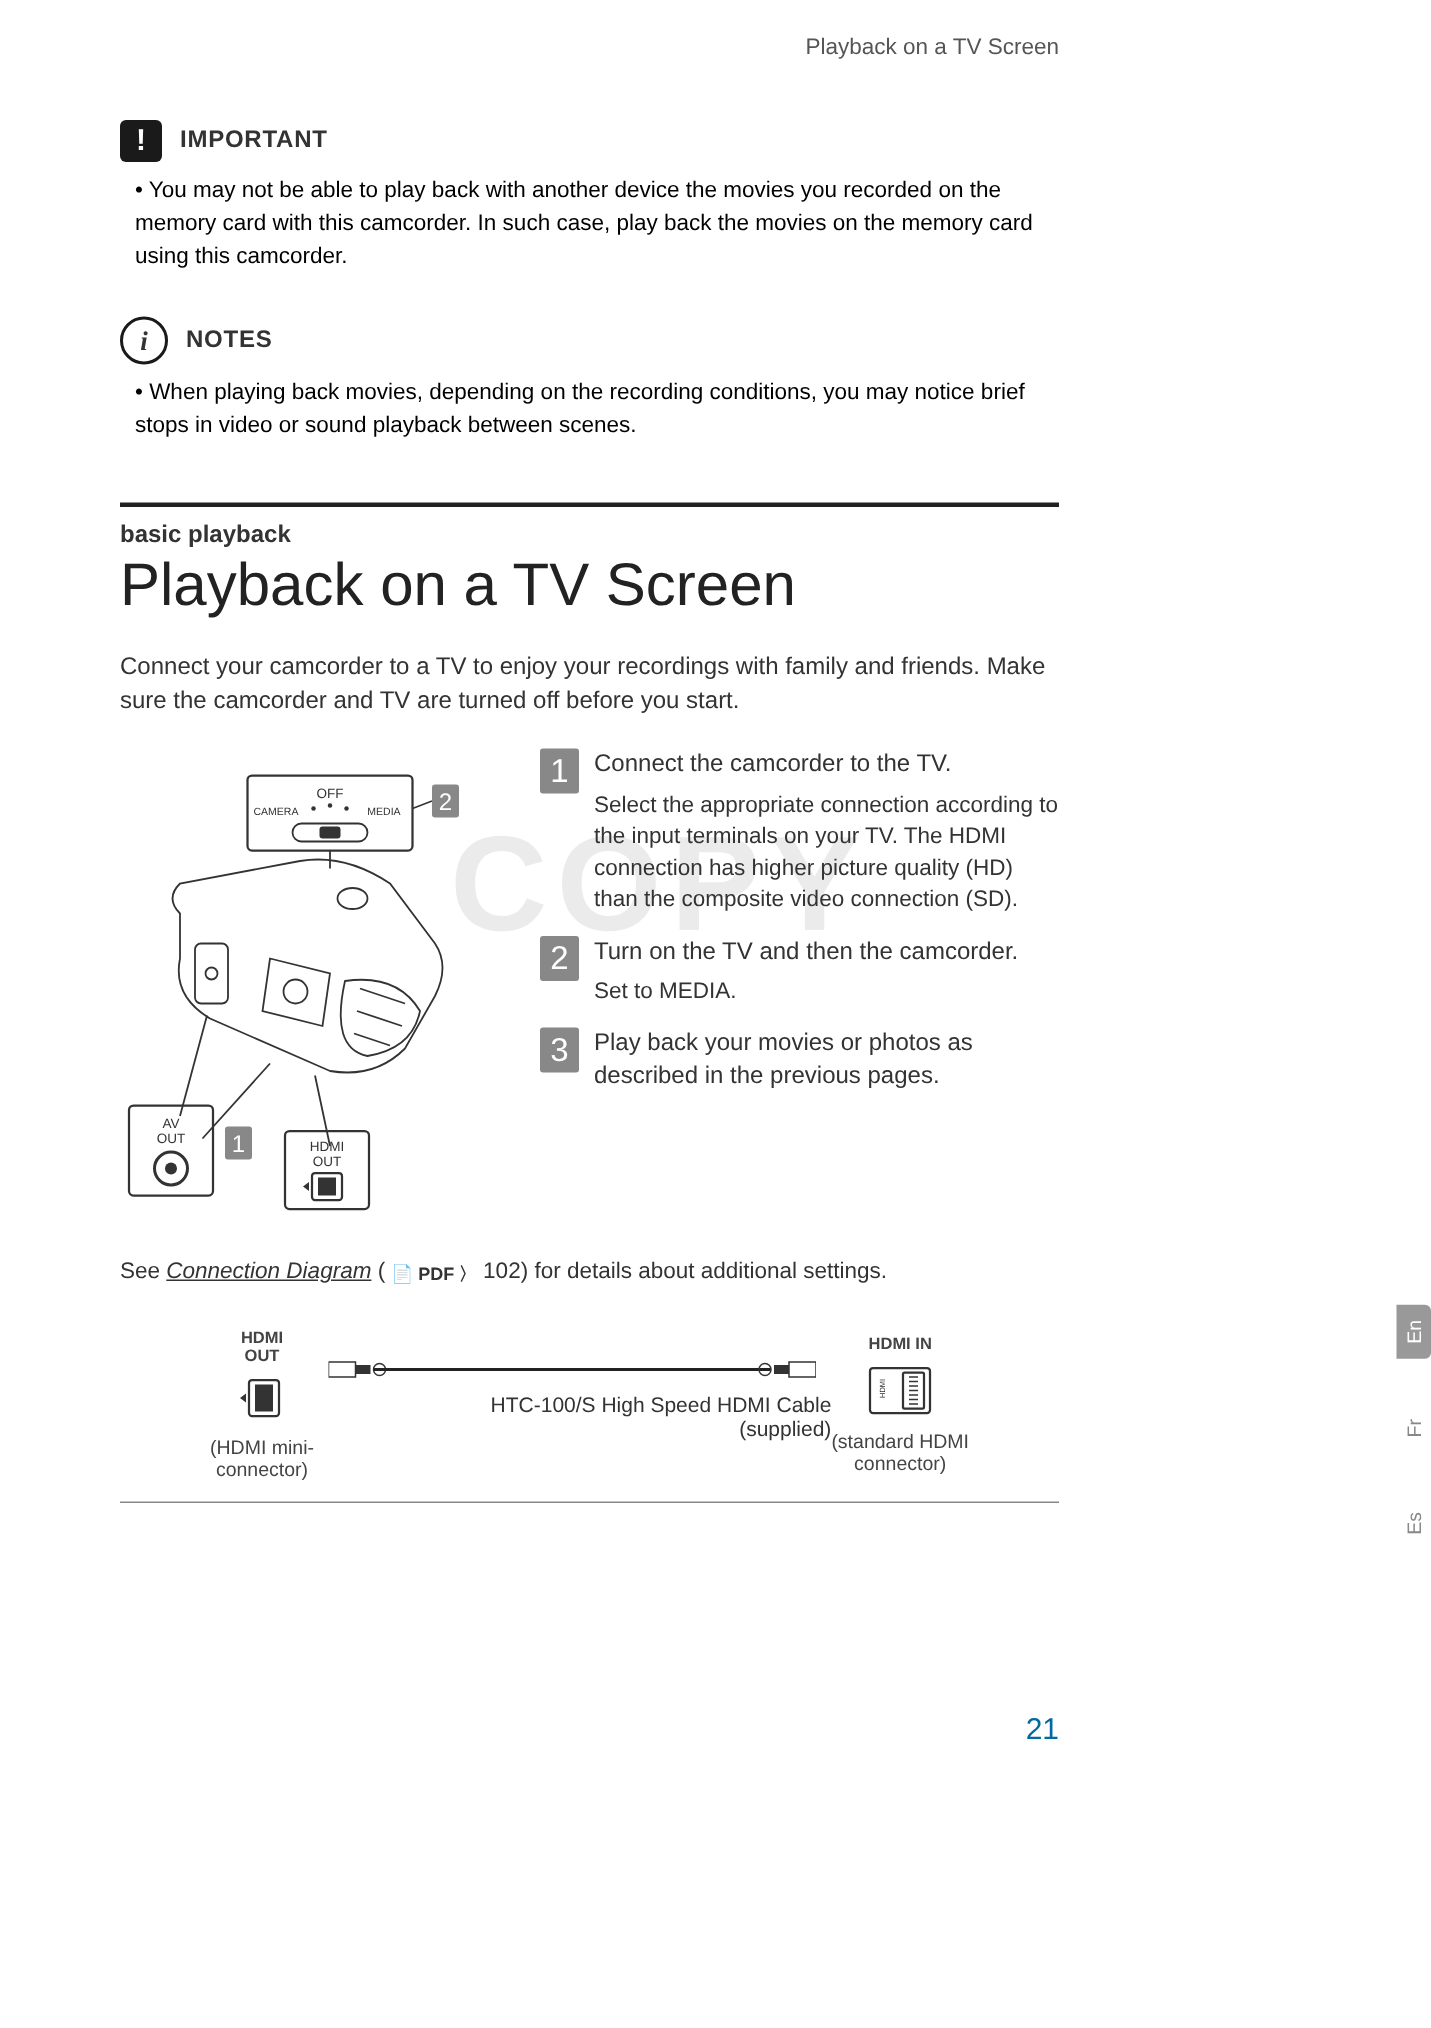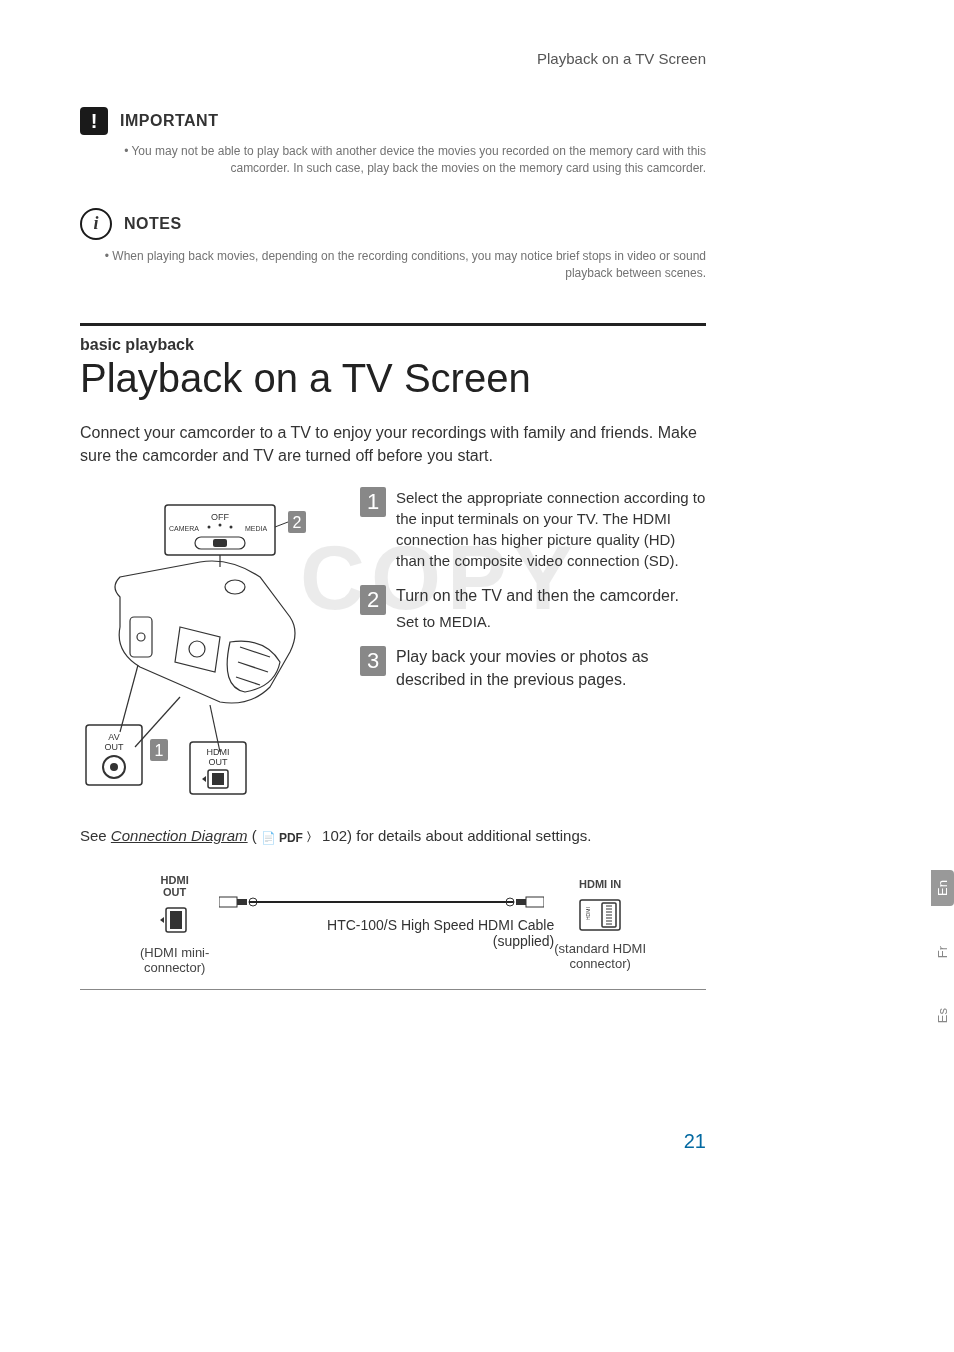--- a/index.html
+++ b/index.html
@@ -5,21 +5,21 @@
   body {
     margin: 0;
     padding: 0;
     background: #fff;
     font-family: Arial, Helvetica, sans-serif;
     color: #333;
     width: 954px;
     position: relative;
   }
   .page {
-    padding: 50px 80px 40px 80px;
+    padding: 23px 80px 40px 80px;
     box-sizing: border-box;
     width: 786px;
   }
   .header-right {
     text-align: right;
     font-size: 15px;
     color: #555;
     margin-bottom: 40px;
   }
   .callout {
@@ -52,26 +52,25 @@
     font-size: 18px;
     font-family: Georgia, serif;
     font-style: italic;
   }
   .callout-title {
     font-weight: bold;
     font-size: 16px;
     letter-spacing: 0.5px;
   }
   .bullet-text {
-    font-size: 12px;
-    color: #737373;
+    font-size: 15px;
+    color: #000000;
     margin: 0 0 30px 0;
     line-height: 1.45;
     padding-left: 10px;
-    text-align: right;
   }
   .bullet-text::before {
     content: "• ";
   }
   .section-divider {
     border-top: 3px solid #222;
     margin-top: 40px;
   }
   .section-subtitle {
     font-weight: bold;
@@ -316,20 +315,21 @@
         <polygon points="122,292 126,289 126,295" fill="#333"></polygon>
       </svg>
     </div>
 
     <div class="steps-list">
       <div class="watermark">COPY</div>
 
       <div class="step">
         <div class="step-num">1</div>
         <div class="step-body">
+          <div class="step-title">Connect the camcorder to the TV.</div>
           <div>Select the appropriate connection according to the input terminals on your TV. The HDMI connection has higher picture quality (HD) than the composite video connection (SD).</div>
         </div>
       </div>
 
       <div class="step">
         <div class="step-num">2</div>
         <div class="step-body">
           <div class="step-title">Turn on the TV and then the camcorder.</div>
           <div>Set to MEDIA.</div>
         </div>

